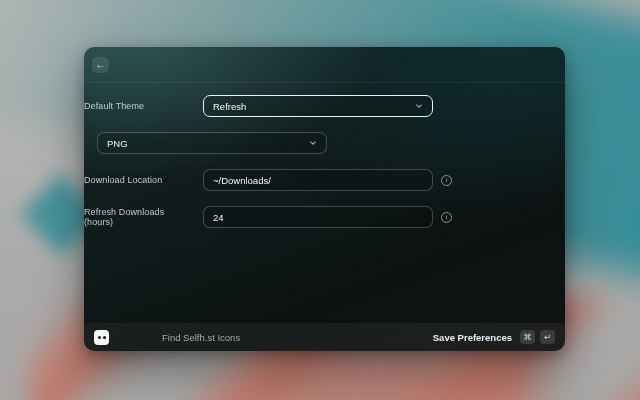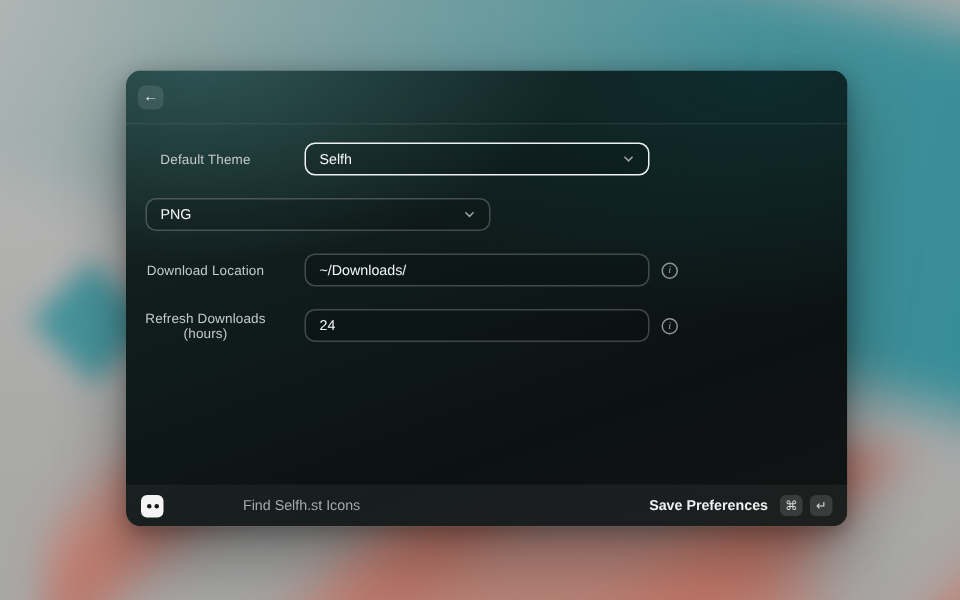--- a/index.html
+++ b/index.html
@@ -36,21 +36,21 @@
       radial-gradient(520px 300px at 88% 0%, rgba(14,46,48,0.85), rgba(14,46,48,0) 55%),
       linear-gradient(160deg,#152525 0%,#0f1a1a 45%,#0c1111 72%,#121414 100%);
   }
   .modal-header{height:36px;display:flex;align-items:center;padding:0 8px;
     border-bottom:1px solid rgba(255,255,255,0.07);box-sizing:border-box;}
   .back-btn{width:17px;height:16px;border-radius:5px;background:rgba(255,255,255,0.1);
     color:#e8ecec;font-size:10px;line-height:1;display:flex;align-items:center;justify-content:center;cursor:pointer;}
 
   .form{padding-top:12px;}
   .row{display:flex;align-items:center;height:22px;margin-bottom:15px;}
-  .row-label{flex:0 0 106px;text-align:center;color:#c3cbcb;font-size:9px;letter-spacing:0.1px;}
+  .row-label{flex:0 0 106px;text-align:left;color:#c3cbcb;font-size:9px;letter-spacing:0.1px;}
   .control{
     margin-left:13px;width:230px;height:22px;box-sizing:border-box;border-radius:7px;
     border:1px solid rgba(255,255,255,0.22);background:rgba(0,0,0,0.12);
     display:flex;align-items:center;justify-content:space-between;
     padding:0 9px;color:#f4f7f7;font-size:9.5px;cursor:pointer;
   }
   .control.focused{border:1.5px solid #edf1f1;}
   input.control{font-family:inherit;outline:none;justify-content:flex-start;cursor:text;}
   input.control::placeholder{color:#8a9292;}
   .chev{flex:none;display:flex;}
@@ -91,21 +91,21 @@
       <div class="back-btn">
         <span>←</span>
       </div>
     </div>
 
     <div class="form">
 
       <div class="row">
         <div class="row-label">Default Theme</div>
         <div class="control focused">
-          <span>Selfh</span>
+          <span>Refresh</span>
           <span class="chev">
             <svg width="8" height="8" viewBox="0 0 10 10">
                 <path d="M2 3.5 L5 6.5 L8 3.5" stroke="#9da6a6" stroke-width="1.3" fill="none" stroke-linecap="round"></path>
               </svg>
           </span>
         </div>
       </div>
 
       <div class="row">
         <div class="control">

